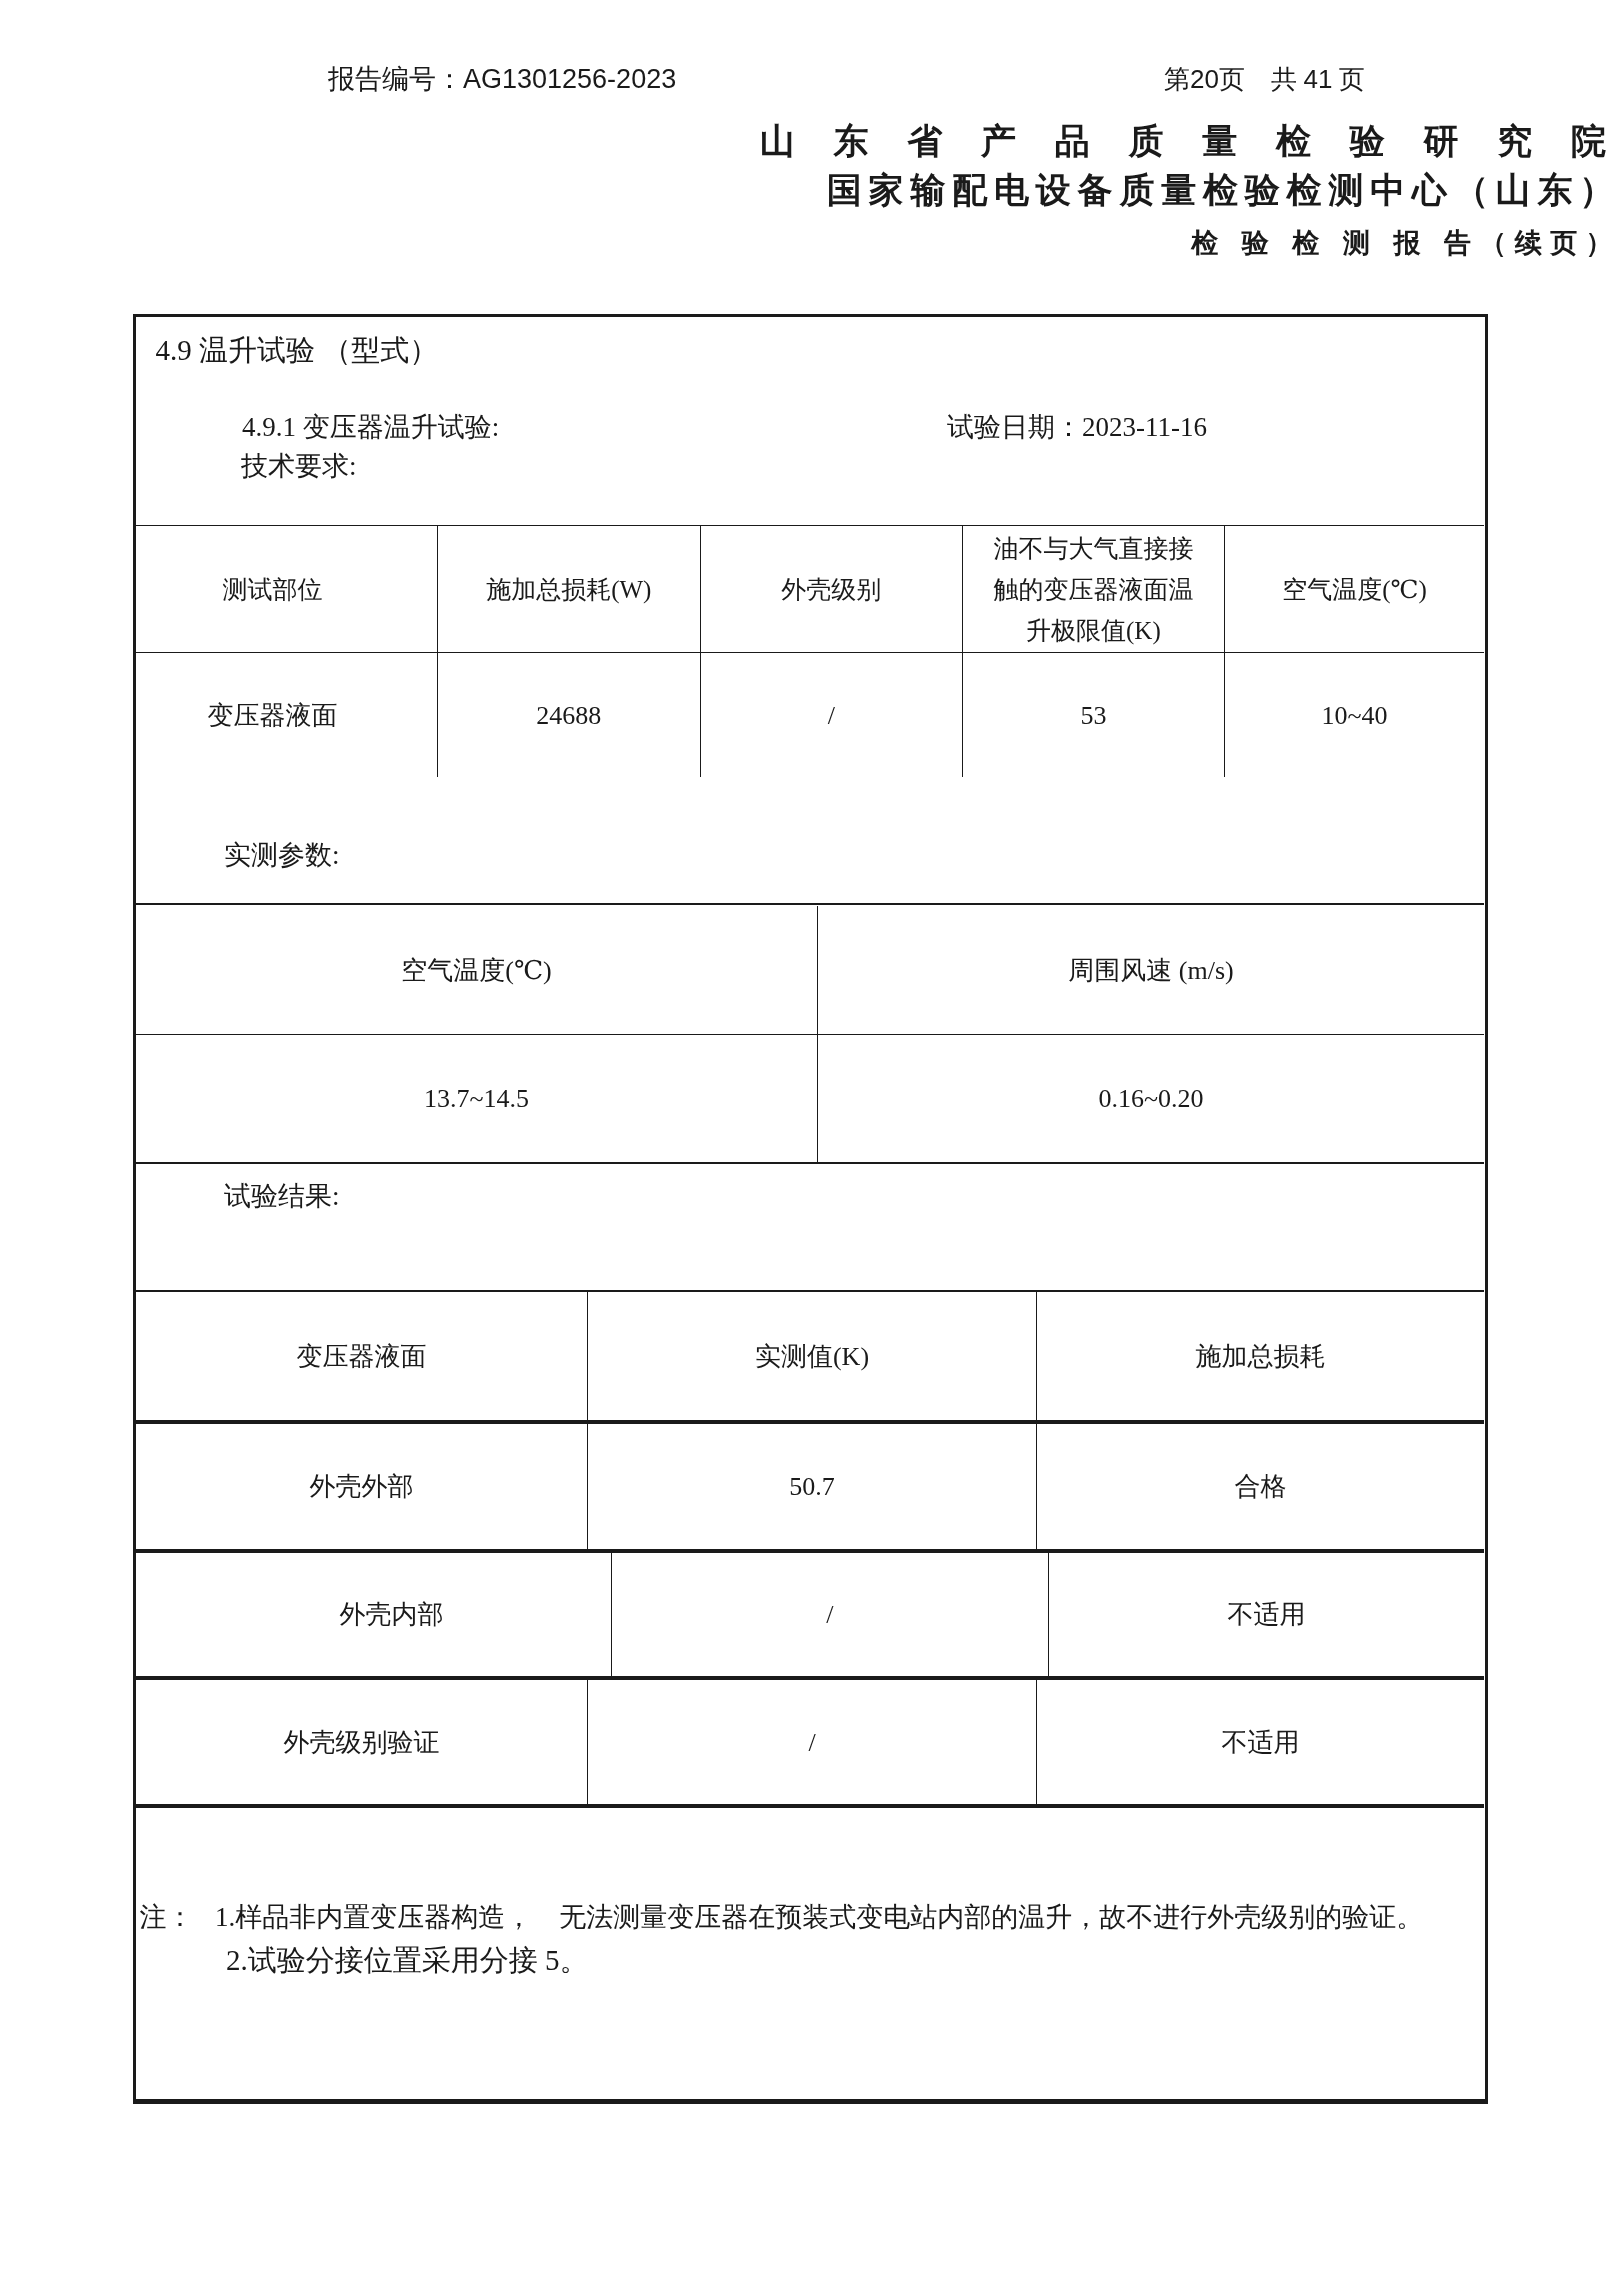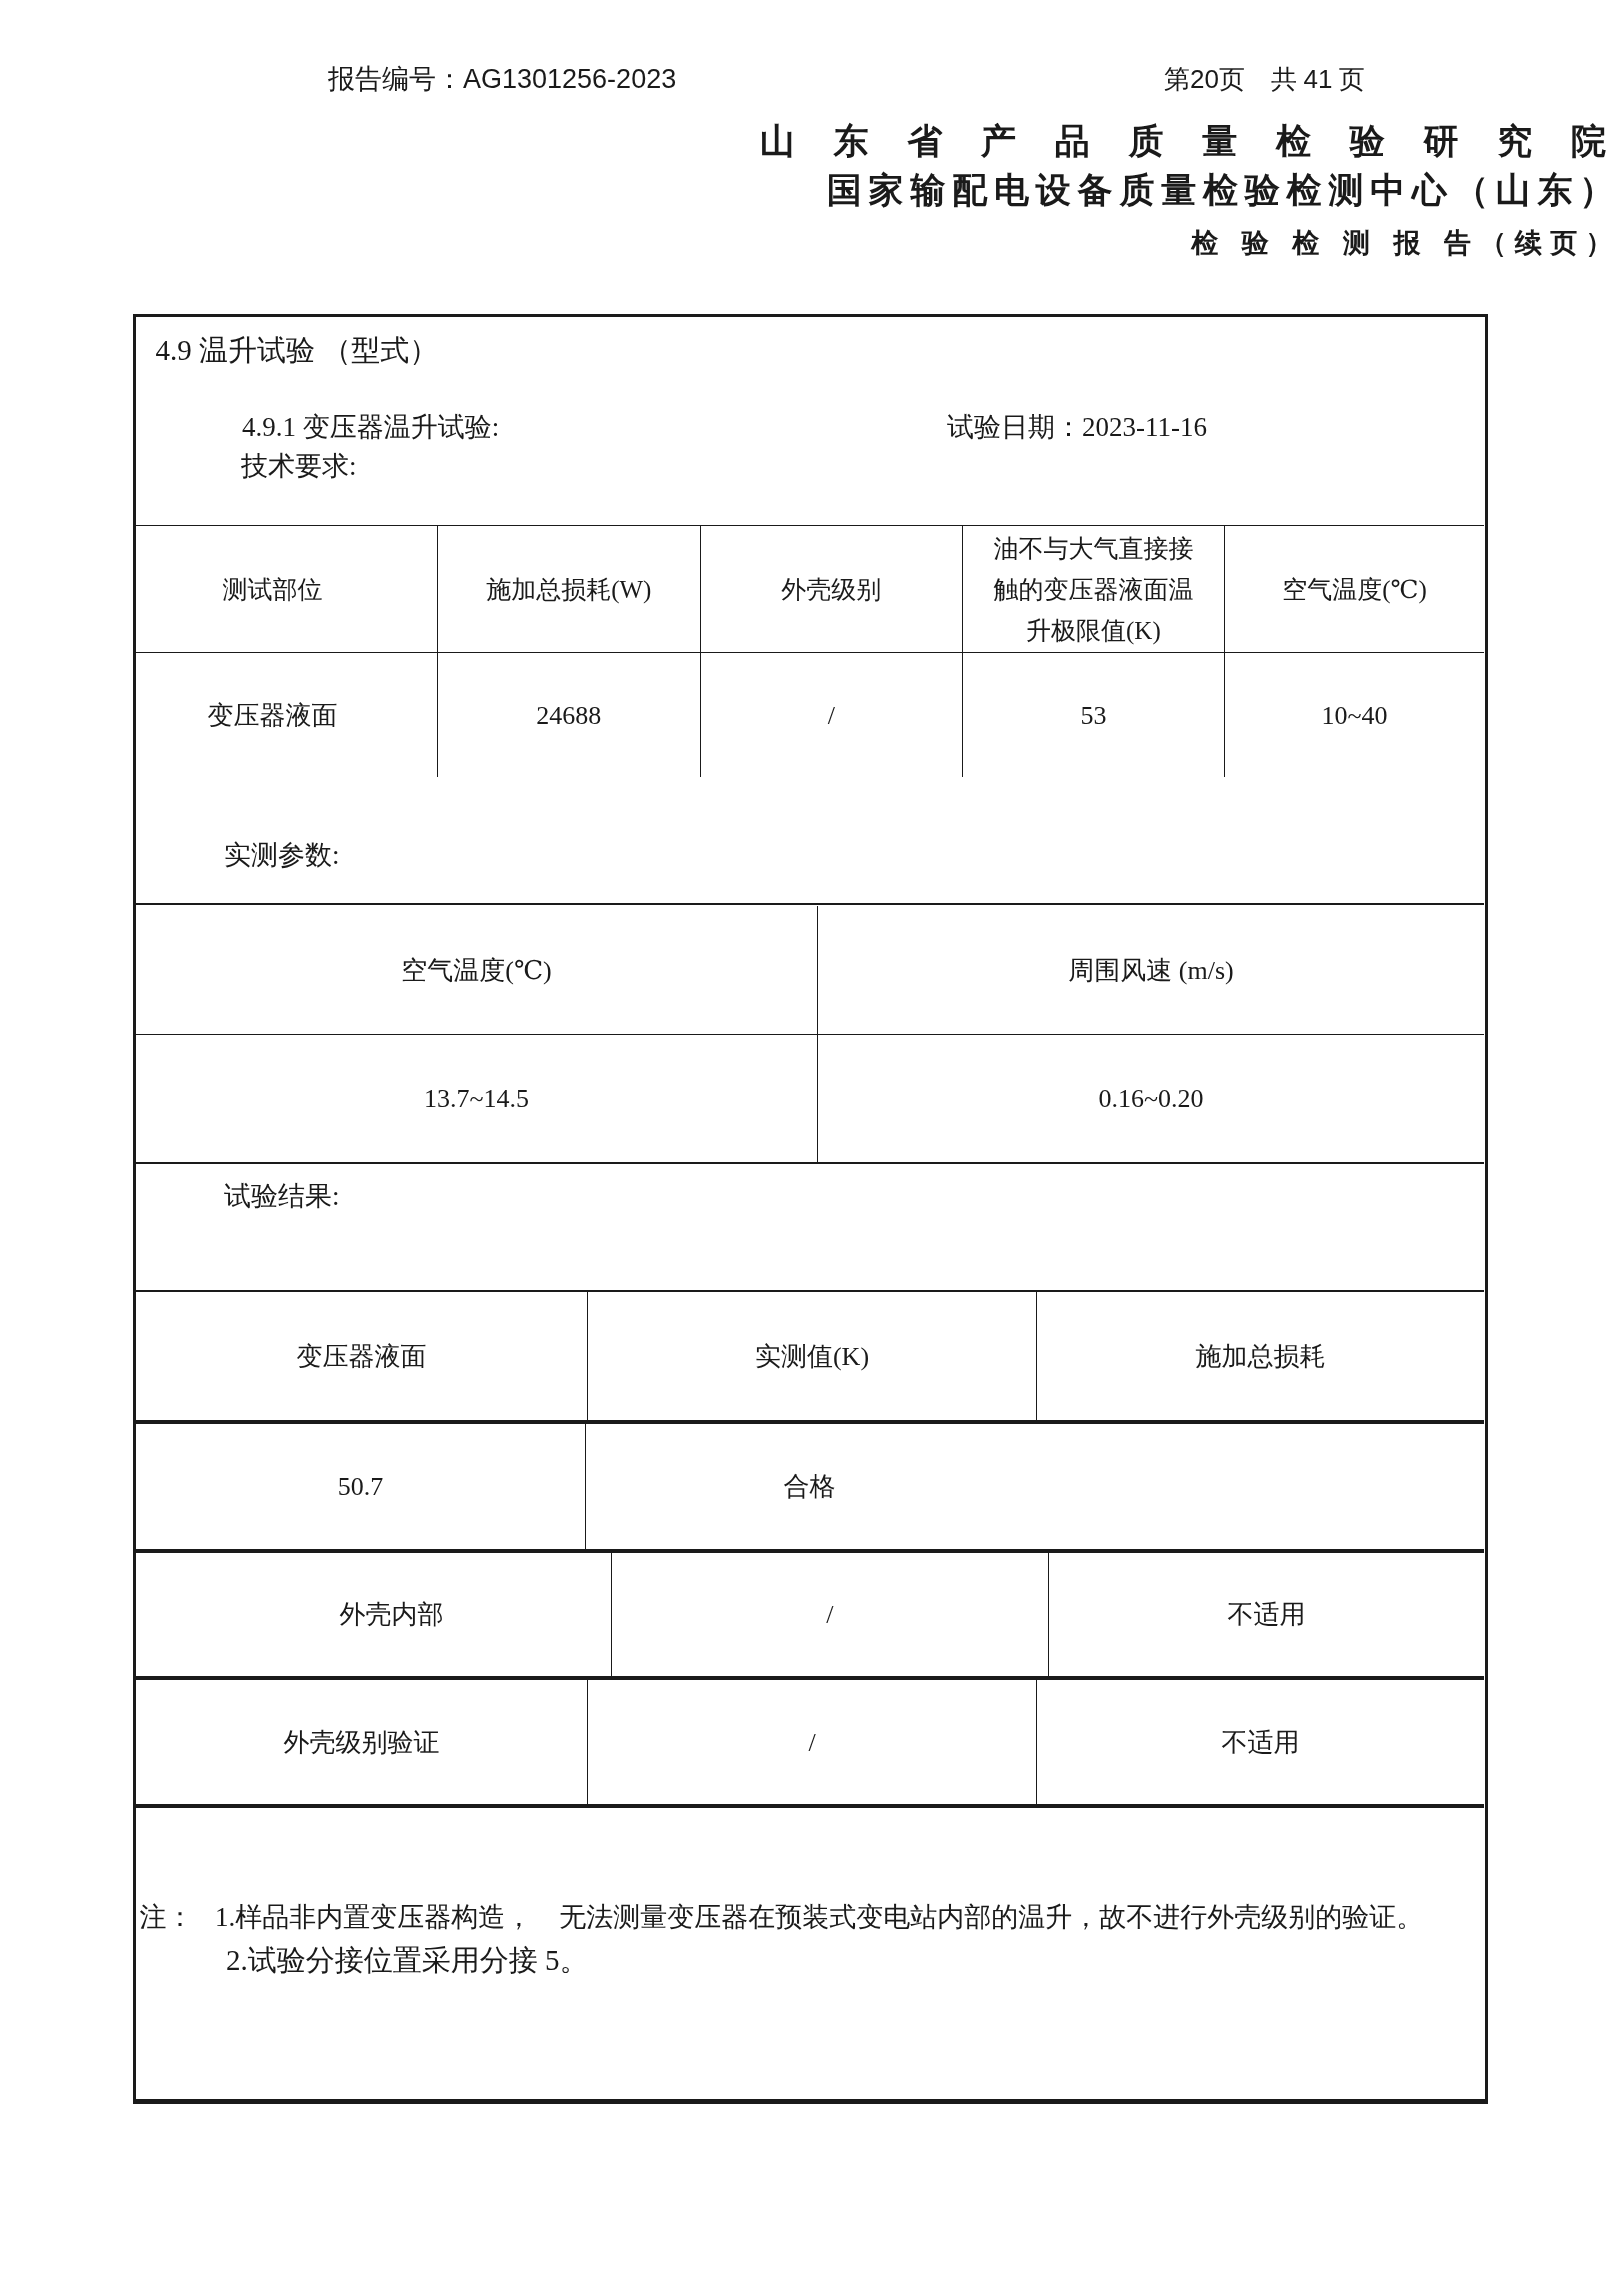--- a/index.html
+++ b/index.html
@@ -147,20 +147,21 @@
     <div class="band-label">试验结果:</div>
   </div>
 
   <div class="t3">
     <div class="trow rh">
       <div class="tcell c1">变压器液面</div>
       <div class="tcell c2">实测值(K)</div>
       <div class="tcell c3">施加总损耗</div>
     </div>
     <div class="trow rd1">
+      <div class="tcell c1">外壳外部</div>
       <div class="tcell c2">50.7</div>
       <div class="tcell c3">合格</div>
     </div>
     <div class="trow rd2">
       <div class="tcell c1">外壳内部</div>
       <div class="tcell c2">/</div>
       <div class="tcell c3">不适用</div>
     </div>
     <div class="trow rd3">
       <div class="tcell c1">外壳级别验证</div>

